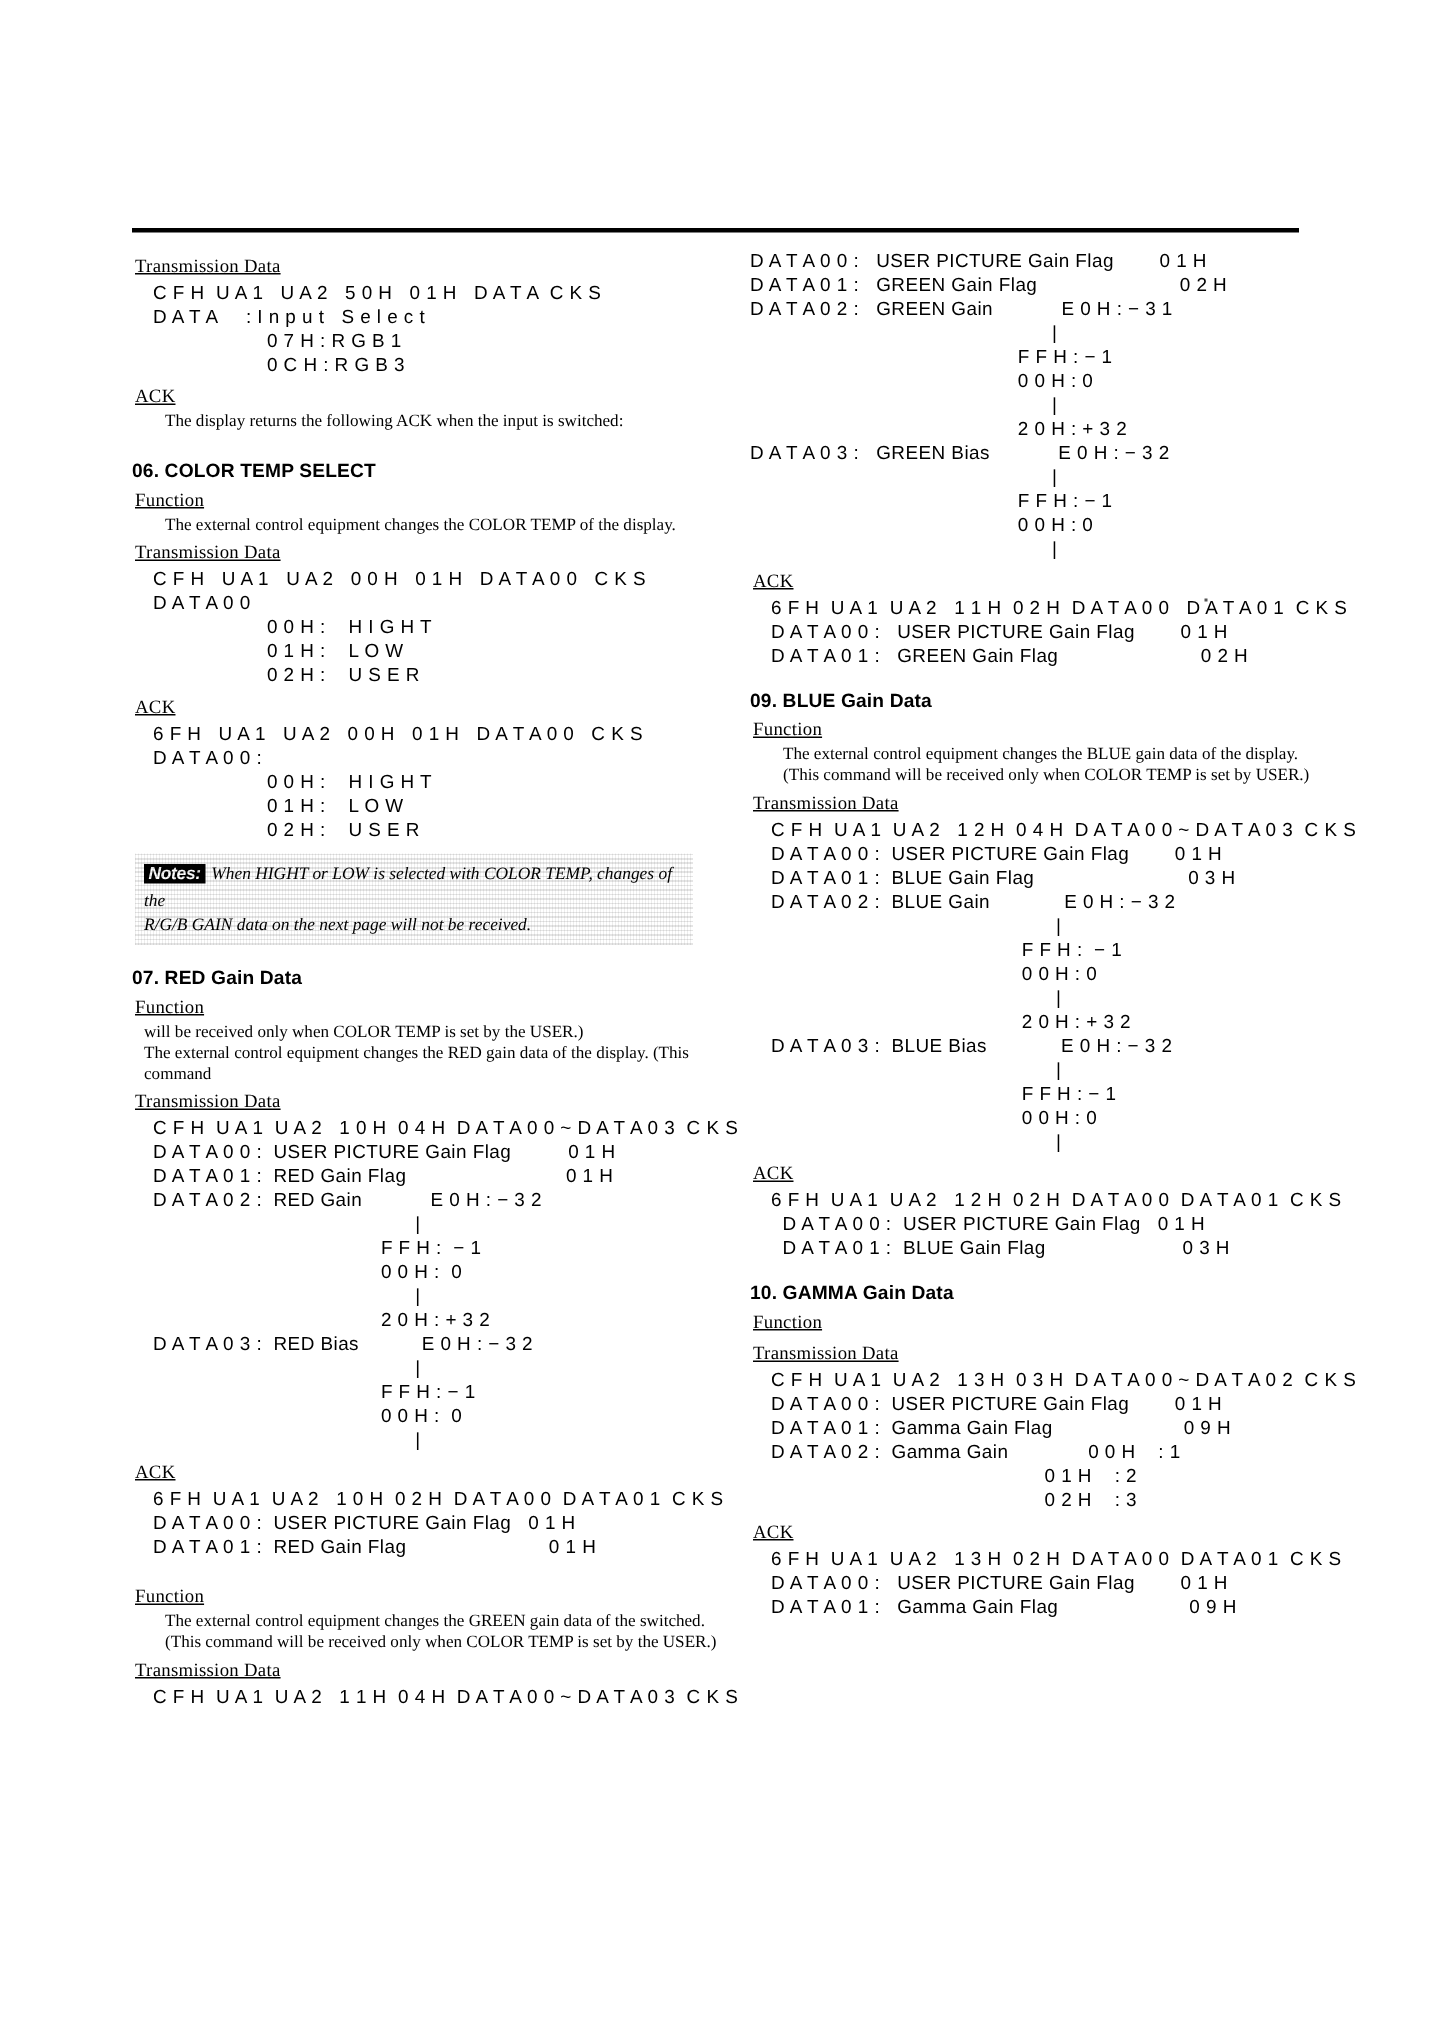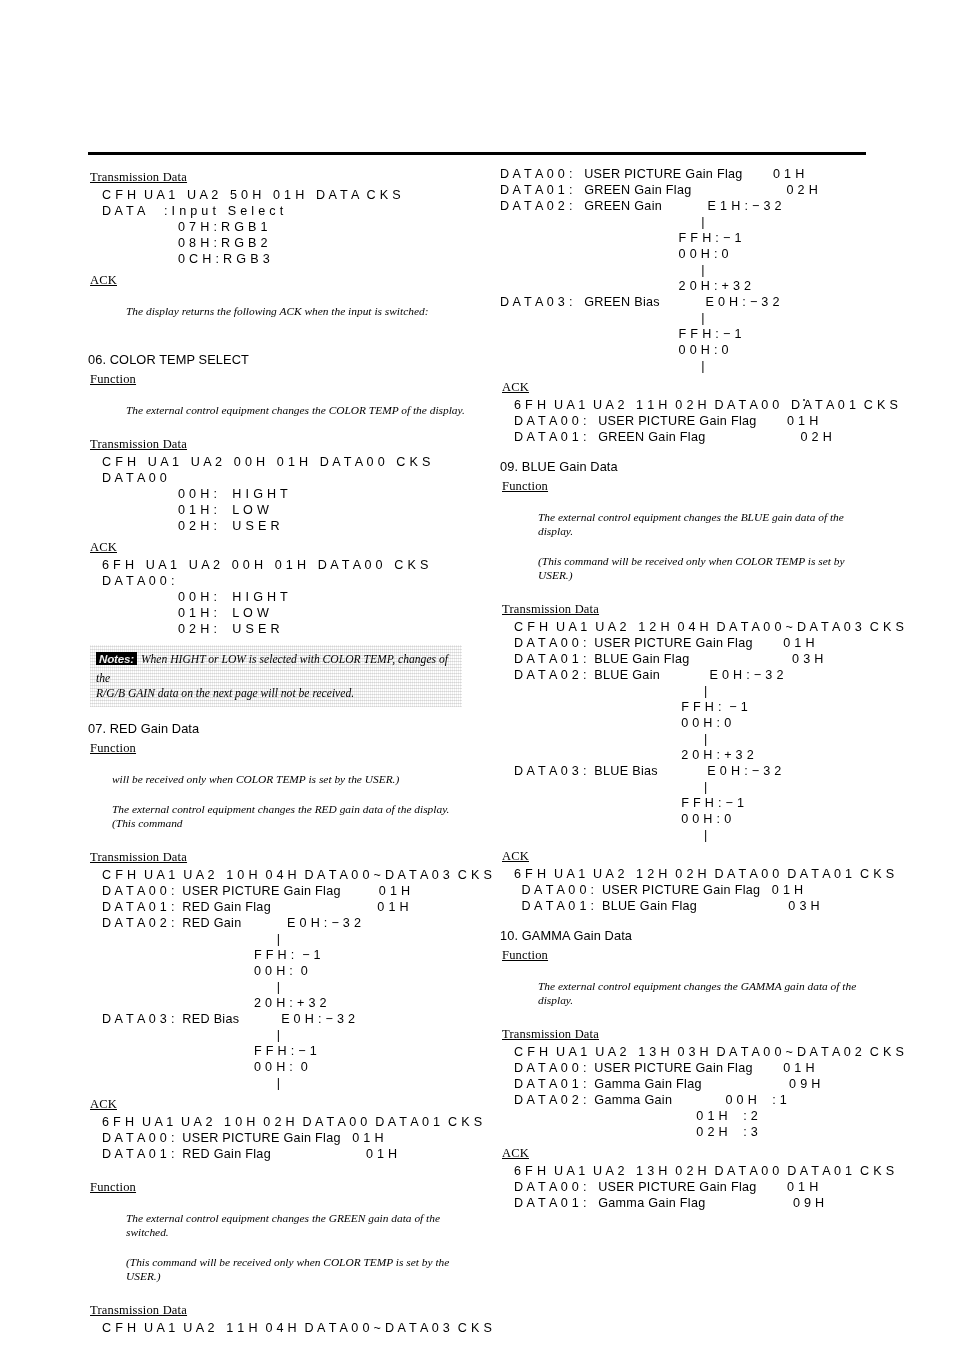--- a/index.html
+++ b/index.html
@@ -41,32 +41,31 @@
     text-decoration: underline;
     font-family: "Liberation Serif", serif;
     font-size: 12.5px;
     letter-spacing: 0.2px;
     margin: 2px;
     line-height: 15px;
   }
   .hdr {
     font-family: "Liberation Sans", sans-serif;
     font-size: 12.8px;
-    font-weight: normal;
+    font-weight: bold;
     margin: 0;
     line-height: 16px;
     letter-spacing: 0.1px;
   }
   .desc {
     font-family: "Liberation Serif", serif;
     font-size: 11.4px;
-    margin: 16px;
+    margin: 0;
     line-height: 14px;
     padding-left: 22px;
-    font-style: italic;
   }
   .desc0 {
     padding-left: 8px;
   }
   .mono {
     font-family: "Liberation Sans", sans-serif;
     font-size: 12.6px;
     margin: 0;
     line-height: 16px;
     white-space: pre;
@@ -137,21 +136,20 @@
 
   <div class="rule"></div>
   <div class="dot"></div>
 
   <div class="col-left">
 
     <div class="u">Transmission Data</div>
     <div class="mono ind">C F H  U A 1   U A 2   5 0 H   0 1 H   D A T A  C K S</div>
     <div class="mono ind">D A T A     : I n p u t   S e l e c t</div>
     <div class="mono ind">                    0 7 H : R G B 1</div>
-    <div class="mono ind">                    0 8 H : R G B 2</div>
     <div class="mono ind">                    0 C H : R G B 3</div>
     <div class="gap4"></div>
     <div class="u">ACK</div>
     <div class="desc">The display returns the following ACK when the input is switched:</div>
 
     <div class="gap18"></div>
 
     <div class="hdr">06. COLOR TEMP SELECT</div>
     <div class="gap2"></div>
     <div class="u">Function</div>
@@ -221,21 +219,21 @@
     <div class="u">Transmission Data</div>
     <div class="mono ind">C F H  U A 1  U A 2   1 1 H  0 4 H  D A T A 0 0 ~ D A T A 0 3  C K S</div>
   </div>
 
   <div class="col-right">
 
     <div class="mono">D A T A 0 0 :   USER PICTURE Gain Flag        0 1 H</div>
     <div class="mono"></div>
     <div class="mono">D A T A 0 1 :   GREEN Gain Flag                         0 2 H</div>
     <div class="mono"></div>
-    <div class="mono">D A T A 0 2 :   GREEN Gain            E 1 H : − 3 2</div>
+    <div class="mono">D A T A 0 2 :   GREEN Gain            E 0 H : − 3 1</div>
     <div class="mono">                                                     |</div>
     <div class="mono">                                               F F H : − 1</div>
     <div class="mono">                                               0 0 H : 0</div>
     <div class="mono">                                                     |</div>
     <div class="mono">                                               2 0 H : + 3 2</div>
     <div class="mono">D A T A 0 3 :   GREEN Bias            E 0 H : − 3 2</div>
     <div class="mono">                                                     |</div>
     <div class="mono">                                               F F H : − 1</div>
     <div class="mono">                                               0 0 H : 0</div>
     <div class="mono">                                                     |</div>
@@ -275,21 +273,20 @@
     <div class="u">ACK</div>
     <div class="mono ind">6 F H  U A 1  U A 2   1 2 H  0 2 H  D A T A 0 0  D A T A 0 1  C K S</div>
     <div class="mono ind">  D A T A 0 0 :  USER PICTURE Gain Flag   0 1 H</div>
     <div class="mono ind">  D A T A 0 1 :  BLUE Gain Flag                        0 3 H</div>
 
     <div class="gap14"></div>
 
     <div class="hdr">10. GAMMA Gain Data</div>
     <div class="gap2"></div>
     <div class="u">Function</div>
-    <div class="desc">The external control equipment changes the GAMMA gain data of the display.</div>
     <div class="gap2"></div>
     <div class="u">Transmission Data</div>
     <div class="mono ind">C F H  U A 1  U A 2   1 3 H  0 3 H  D A T A 0 0 ~ D A T A 0 2  C K S</div>
     <div class="mono ind">D A T A 0 0 :  USER PICTURE Gain Flag        0 1 H</div>
     <div class="mono ind">D A T A 0 1 :  Gamma Gain Flag                       0 9 H</div>
     <div class="mono ind">D A T A 0 2 :  Gamma Gain              0 0 H    : 1</div>
     <div class="mono ind">                                                0 1 H    : 2</div>
     <div class="mono ind">                                                0 2 H    : 3</div>
     <div class="gap4"></div>
     <div class="u">ACK</div>

